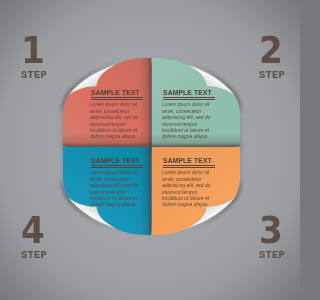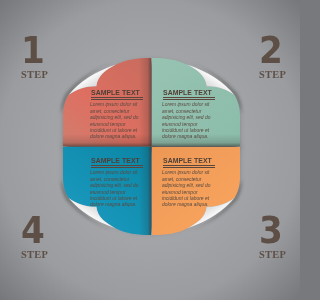--- a/index.html
+++ b/index.html
@@ -17,21 +17,21 @@
   #tb4{left:91px;top:155.6px;width:51.5px;}
   #tb3{left:163px;top:155.6px;width:51.5px;}
   .title{font-weight:700;font-size:6.9px;letter-spacing:0.05px;color:#4f3f36;white-space:nowrap;line-height:9px;}
   .rule{margin-top:0.6px;border-top:1px solid #5a463c;border-bottom:1px solid #5a463c;height:1px;}
   .body{font-style:italic;font-size:5.6px;line-height:7.22px;color:#5a4a40;margin-top:2.3px;width:55.3px;margin-left:-1.2px;transform:scale(0.886);transform-origin:left top;}
   .step{position:absolute;}
   #st1{left:21px;top:36px;} #st2{left:259px;top:36px;}
   #st3{left:259px;top:216px;} #st4{left:21px;top:216px;}
   .stepnum{font-family:"DejaVu Sans Condensed","Liberation Sans",sans-serif;
     font-weight:700;font-size:38px;color:#5e4f46;line-height:29px;height:29px;}
-  .steplbl{font-family:Liberation Serif, serif;
+  .steplbl{font-family:Liberation Mono, monospace;
     font-weight:700;font-size:10.4px;color:#5e4f46;letter-spacing:0.3px;line-height:10px;margin-top:5px;}
 </style>
 </head>
 <body>
 
 <div id="stage">
 
 <svg id="main" width="300" height="300" viewBox="0 0 300 300">
   <defs>
     <filter id="blur4" x="-40%" y="-40%" width="180%" height="180%">

